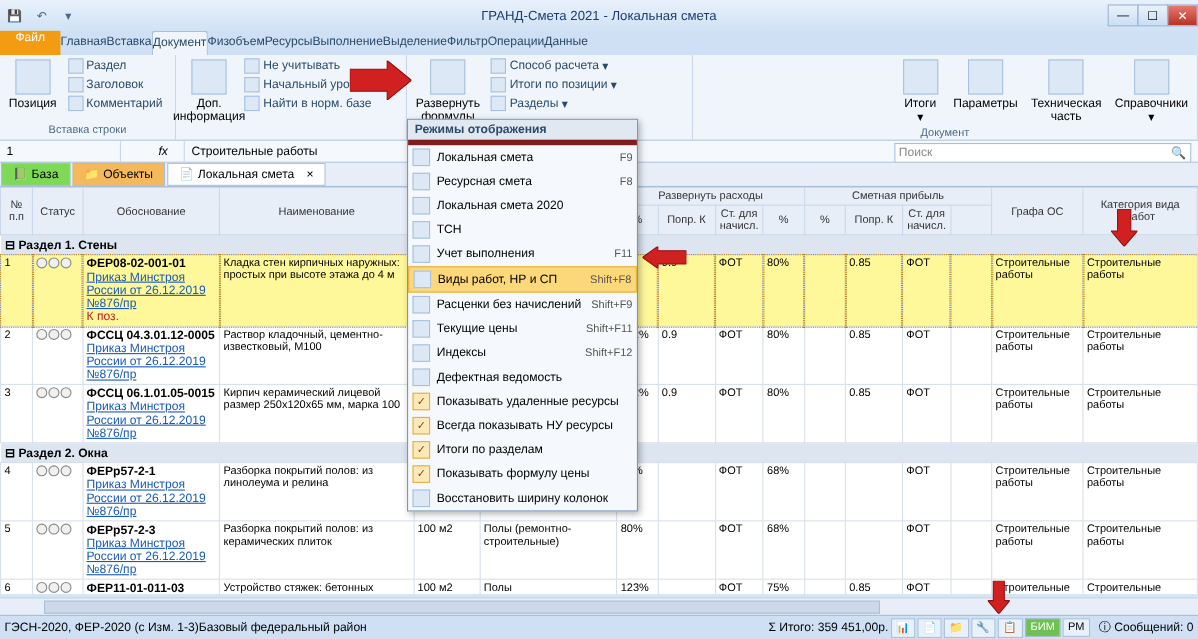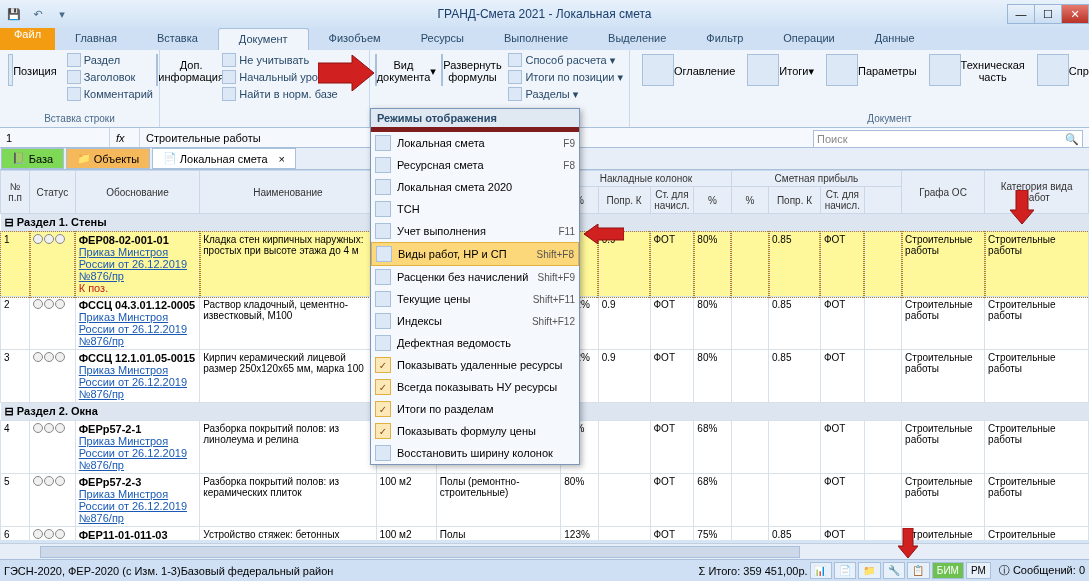--- a/index.html
+++ b/index.html
@@ -6,27 +6,27 @@
 body{background:#d6e5f3;width:1089px;height:581px;overflow:hidden;position:relative;}
 .titlebar{height:28px;background:linear-gradient(#e8f1fb,#d0e2f5);display:flex;align-items:center;position:relative;}
 .qat{display:flex;align-items:center;gap:4px;padding-left:4px;}
 .qat-btn{width:20px;height:20px;display:flex;align-items:center;justify-content:center;color:#4a6a8a;}
 .app-title{position:absolute;left:50%;transform:translateX(-50%);color:#1a3e6e;font-size:12px;}
 .win-btns{position:absolute;right:0;display:flex;}
 .win-btn{width:28px;height:20px;display:flex;align-items:center;justify-content:center;background:linear-gradient(#eaf2fb,#cadef2);border:1px solid #9ab6d6;margin-left:-1px;}
 .win-btn.close{background:linear-gradient(#e67a6f,#b83226);color:#fff;}
 .tabs{height:22px;background:#cfe0f4;display:flex;align-items:flex-end;padding-left:0;}
 .file-tab{background:#f39c12;color:#fff;padding:4px 14px;height:32px;display:flex;align-items:center;}
-.tab{padding:4px 20px;height:22px;color:#2a4a6a;cursor:pointer;}
+.tab{padding:4px 0;height:22px;color:#2a4a6a;cursor:pointer;}
 .tab.active{background:#f0f5fb;border:1px solid #a8c0dc;border-bottom:none;border-radius:3px 3px 0 0;}
 .ribbon{height:78px;background:#f0f5fb;border-bottom:1px solid #a8c0dc;display:flex;}
 .rgroup{border-right:1px solid #c8d8ea;padding:2px 4px;display:flex;flex-direction:column;}
 .rgroup-body{flex:1;display:flex;align-items:flex-start;gap:4px;}
 .rgroup-label{font-size:10px;color:#4a6a8a;text-align:center;padding:1px 0;}
-.rbtn-big{display:flex;flex-direction:row;align-items:center;justify-content:center;padding:2px 4px;min-width:44px;text-align:center;cursor:pointer;}
+.rbtn-big{display:flex;flex-direction:column;align-items:center;justify-content:center;padding:2px 4px;min-width:44px;text-align:center;cursor:pointer;}
 .rbtn-big .ico{width:32px;height:32px;background:#dce8f5;border:1px solid #a8c0dc;margin-bottom:2px;}
 .rbtn-small{display:flex;align-items:center;gap:3px;padding:1px 2px;color:#2a4a6a;cursor:pointer;white-space:nowrap;}
 .rcol{display:flex;flex-direction:column;gap:1px;}
 .ico-s{width:14px;height:14px;background:#dce8f5;border:1px solid #a8c0dc;display:inline-block;}
 .red-arrow{position:absolute;z-index:50;}
 .red-arrow svg{display:block;}
 .fx-bar{height:20px;background:#f5f8fc;border-bottom:1px solid #a8c0dc;display:flex;align-items:center;}
 .fx-cell{border-right:1px solid #c8d8ea;padding:0 6px;height:100%;display:flex;align-items:center;}
 .search-box{position:absolute;right:6px;top:130px;width:270px;height:18px;border:1px solid #a8c0dc;background:#fff;display:flex;align-items:center;padding:0 3px;}
 .navbar{height:22px;background:#e8eef7;display:flex;align-items:center;border-bottom:1px solid #a8c0dc;}
@@ -133,61 +133,55 @@
           </div>
         <div class="rbtn-small">
             <span class="ico-s"></span>
             <span>Найти в норм. базе</span>
           </div>
       </div>
     </div>
   </div>
   <div class="rgroup" style="width:260px;">
     <div class="rgroup-body">
-      <div class="rbtn-big"><div class="ico" style="background:repeating-linear-gradient(#b8d0e8 0 4px,#fff 4px 8px);"></div><span style="white-space:pre-line;">Вид
-документа</span> ▾</div>
       <div class="rbtn-big">
           <div class="ico"></div>
           <span style="white-space:pre-line;">Развернуть
 формулы</span>
         </div>
       <div class="rcol">
         <div class="rbtn-small"><span class="ico-s"></span><span>Способ расчета</span> ▾</div>
         <div class="rbtn-small"><span class="ico-s"></span><span>Итоги по позиции</span> ▾</div>
         <div class="rbtn-small"><span class="ico-s"></span><span>Разделы</span> ▾</div>
       </div>
     </div>
     <div class="rgroup-label"></div>
   </div>
   <div class="rgroup" style="flex:1;">
     <div class="rgroup-body">
       <div style="flex:1;"></div>
-      <div class="rbtn-big">
-          <div class="ico"></div>
-          <span>Оглавление</span>
-        </div>
       <div class="rbtn-big"><div class="ico"></div><span>Итоги</span> ▾</div>
       <div class="rbtn-big">
           <div class="ico"></div>
           <span>Параметры</span>
         </div>
       <div class="rbtn-big">
           <div class="ico"></div>
           <span style="white-space:pre-line;">Техническая
 часть</span>
         </div>
       <div class="rbtn-big"><div class="ico"></div><span>Справочники</span> ▾</div>
     </div>
     <div class="rgroup-label">Документ</div>
   </div>
 </div>
 
 <div class="fx-bar">
   <div class="fx-cell" style="width:110px;">1</div>
-  <div class="fx-cell" style="width:30px;font-style:italic;">fx</div>
+  <div class="fx-cell" style="width:30px;font-style:italic;margin-left:28px;">fx</div>
   <div class="fx-cell" style="flex:1;border-right:none;">Строительные работы</div>
 </div>
 <div class="search-box">
   <span style="color:#888;">Поиск</span>
   <span style="margin-left:auto;">🔍</span>
 </div>
 
 <div class="navbar">
   <div class="nav-btn base">
       <span>📗</span>
@@ -208,21 +202,21 @@
 <table>
   <thead class="ghead">
     <tr>
       <th rowspan="2" style="width:28px;">№
 п.п</th>
       <th rowspan="2" style="width:44px;">Статус</th>
       <th rowspan="2" style="width:120px;">Обоснование</th>
       <th rowspan="2" style="width:170px;">Наименование</th>
       <th rowspan="2" style="width:58px;"></th>
       <th rowspan="2" style="width:120px;"></th>
-      <th colspan="4">Накладные колонок</th>
+      <th colspan="4">Развернуть расходы</th>
       <th colspan="4">Сметная прибыль</th>
       <th rowspan="2" style="width:80px;">Графа ОС</th>
       <th rowspan="2" style="width:100px;">Категория вида работ</th>
     </tr>
     <tr>
       <th style="width:36px;">%</th>
       <th style="width:50px;">Попр. К</th>
       <th style="width:40px;">Ст. для
 начисл.</th>
       <th style="width:36px;">%</th>
@@ -281,21 +275,21 @@
           <td>Строительные работы</td>
           <td>Строительные работы</td>
         </tr>
         <tr class="grow">
           <td>3</td>
           <td><span class="circles">
               <span class="circle"></span>
               <span class="circle"></span>
               <span class="circle"></span>
             </span></td>
-          <td><b>ФССЦ 12.1.01.05-0015</b><br><span class="link">Приказ Минстроя России от 26.12.2019 №876/пр</span></td>
+          <td><b>ФССЦ 06.1.01.05-0015</b><br><span class="link">Приказ Минстроя России от 26.12.2019 №876/пр</span></td>
           <td>Кирпич керамический лицевой размер 250x120x65 мм, марка 100</td>
           <td></td>
           <td></td>
           <td>122%</td>
           <td>0.9</td>
           <td>ФОТ</td>
           <td>80%</td>
           <td></td>
           <td>0.85</td>
           <td>ФОТ</td>

